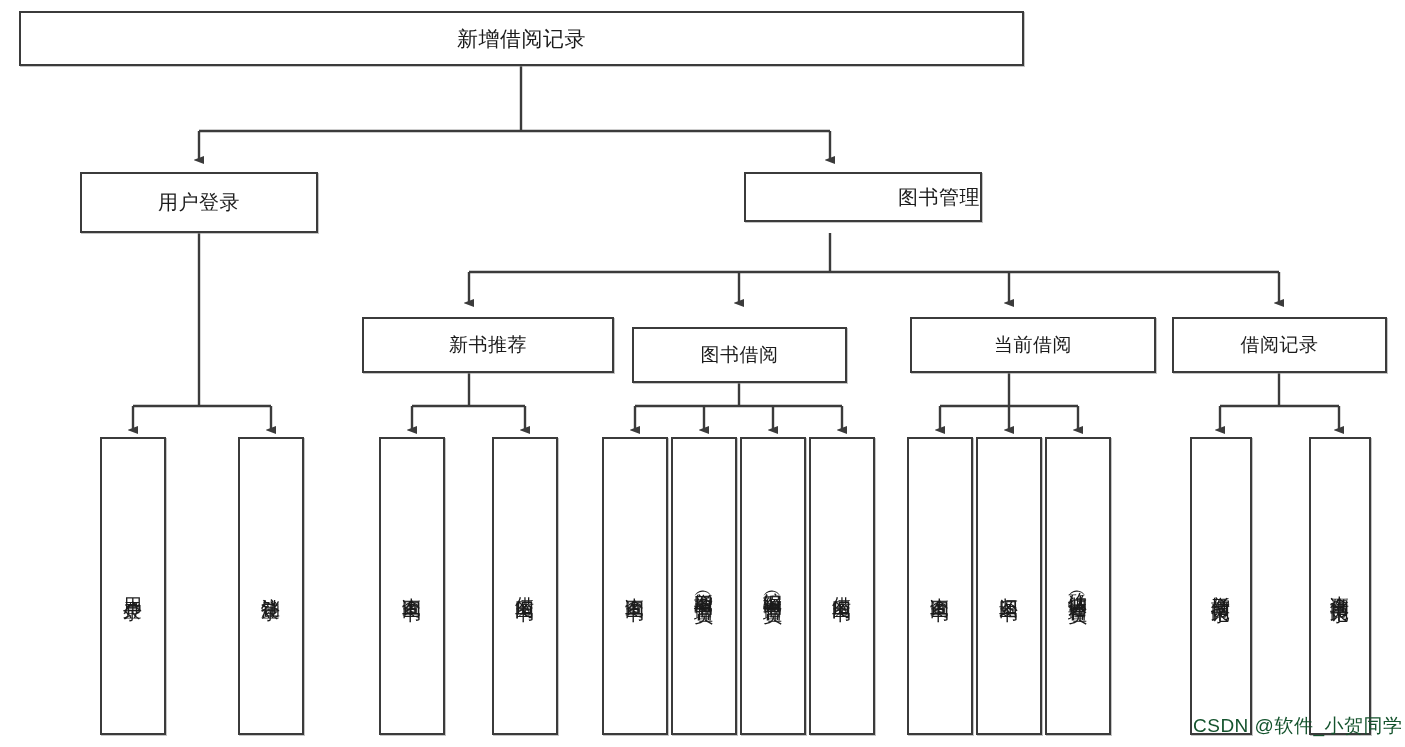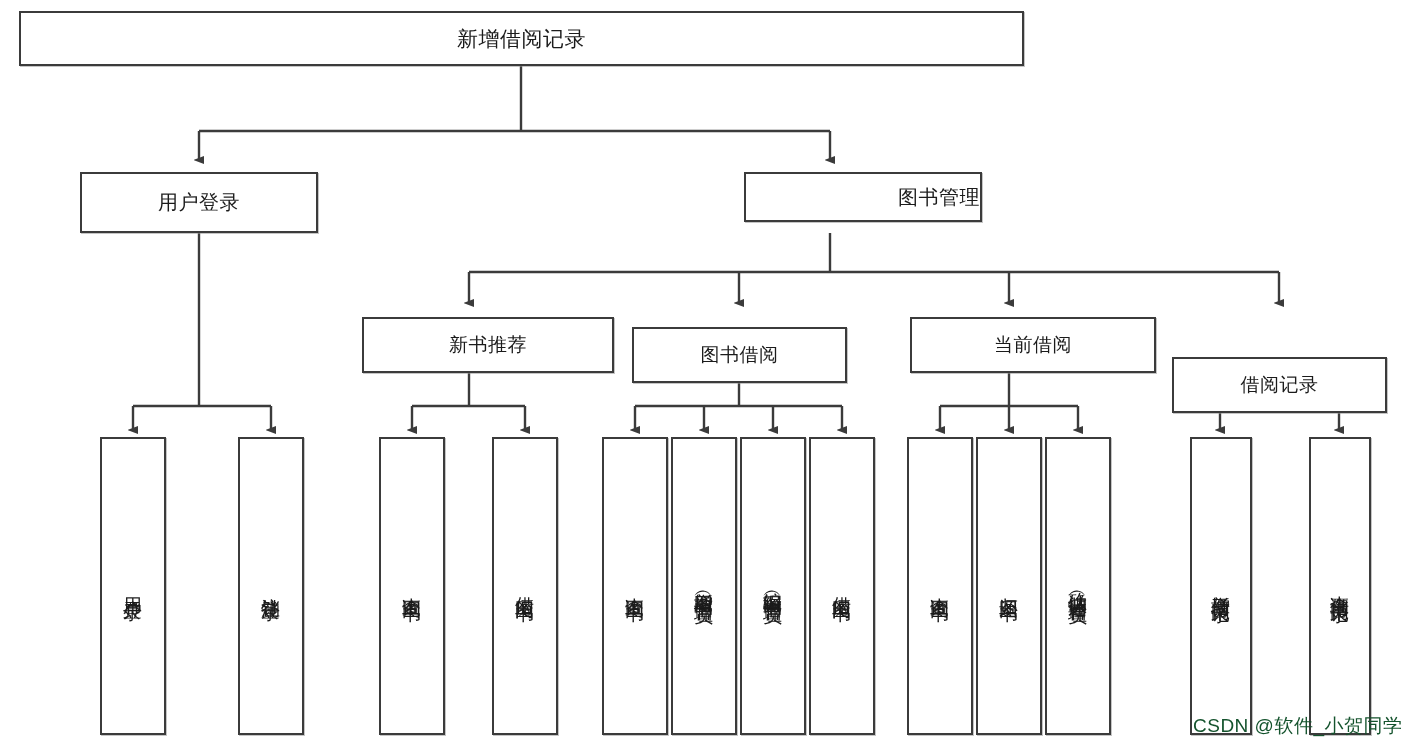--- a/index.html
+++ b/index.html
@@ -133,21 +133,21 @@
 
   <div class="node level-3" style="left:362px; top:317px; width:252px; height:56px;">
     <span class="label">新书推荐</span>
   </div>
   <div class="node level-3" style="left:632px; top:327px; width:215px; height:56px;">
     <span class="label">图书借阅</span>
   </div>
   <div class="node level-3" style="left:902px; top:317px; width:246px; height:56px;margin-left:8px;">
     <span class="label">当前借阅</span>
   </div>
-  <div class="node level-3" style="left:1172px; top:317px; width:215px; height:56px;margin-top:40px;">
+  <div class="node level-3" style="left:1172px; top:317px; width:215px; height:56px;">
     <span class="label">借阅记录</span>
   </div>
 
   <div class="node leaf" style="left:100px; top:437px; width:66px; height:298px;">
     <span class="label">用户登录</span>
   </div>
   <div class="node leaf" style="left:238px; top:437px; width:66px; height:298px;">
     <span class="label">注销登录</span>
   </div>
 

